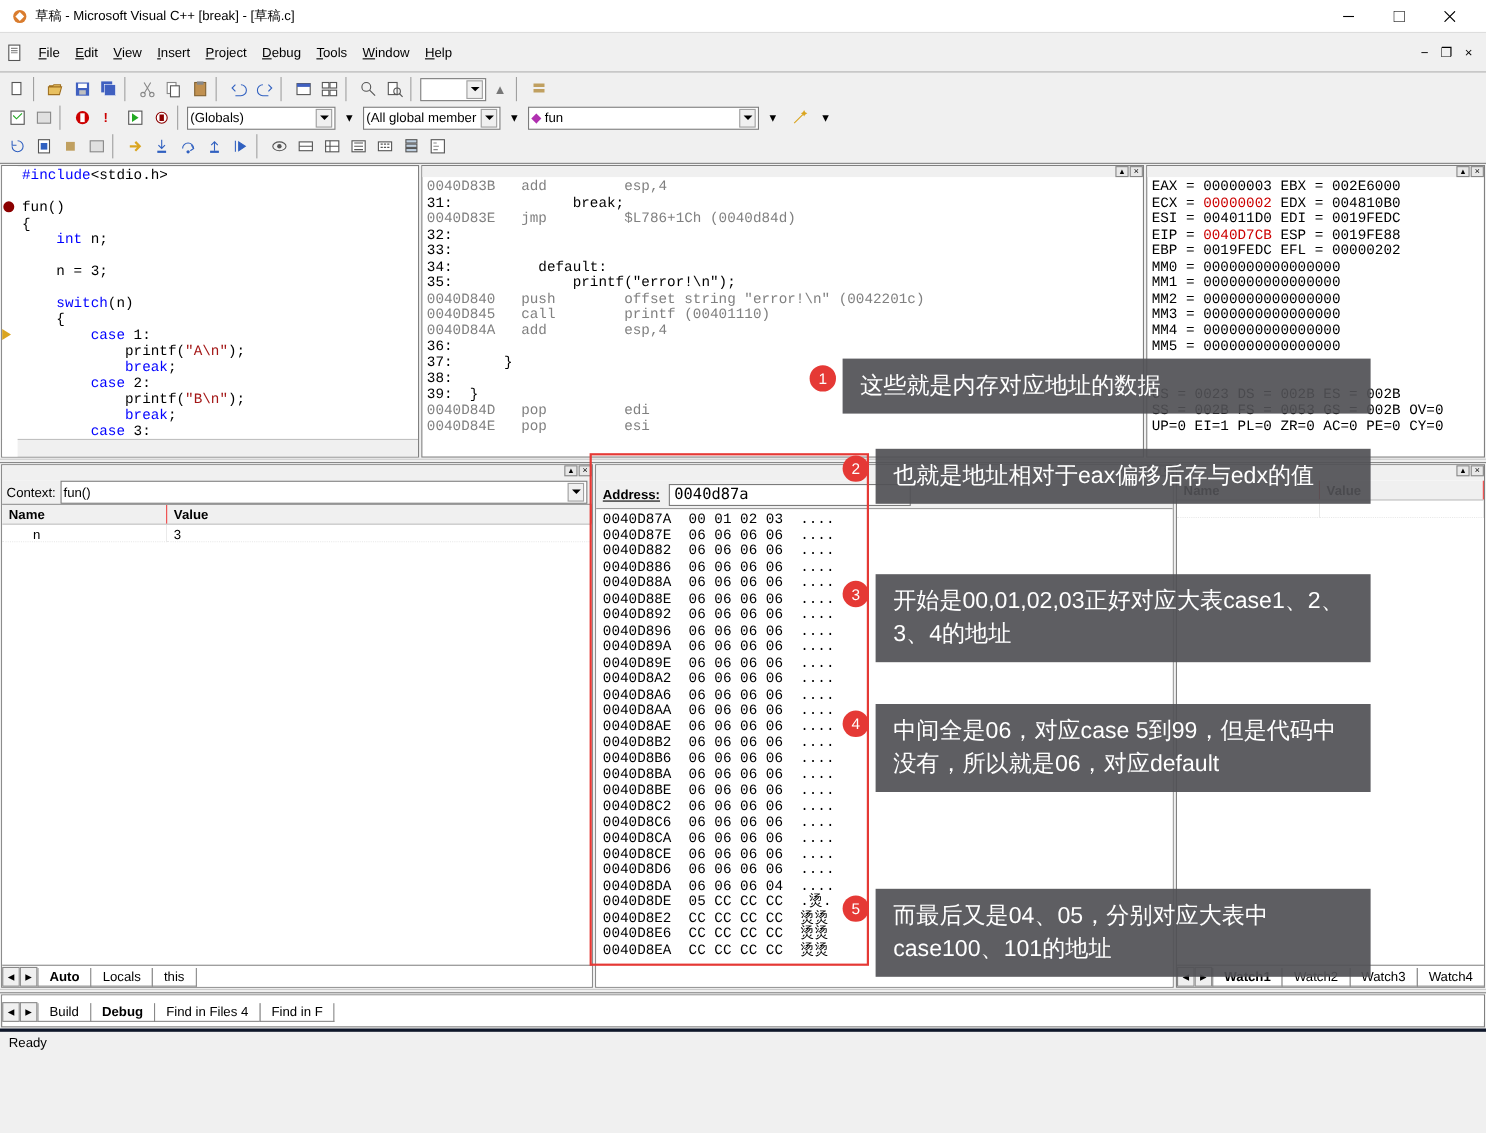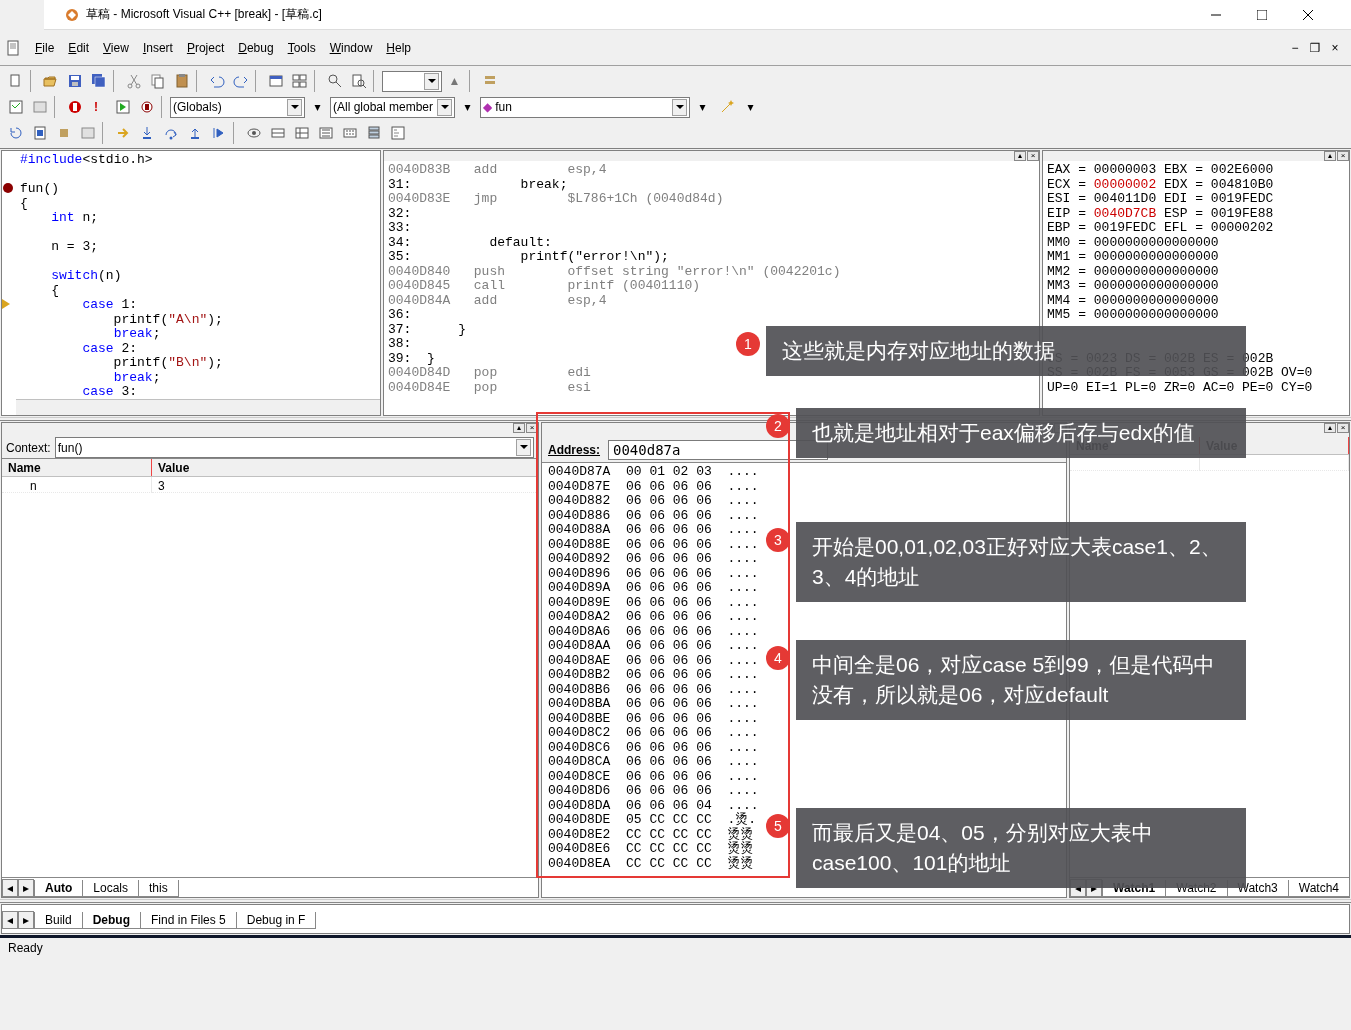--- a/index.html
+++ b/index.html
@@ -1,17 +1,17 @@
 <!DOCTYPE html>
 <html><head>
 <meta charset="utf-8">
 <style>
 *{box-sizing:border-box;margin:0;padding:0;}
 body{font-family:"Microsoft Sans Serif",Tahoma,sans-serif;font-size:12px;background:#f0f0f0;overflow:hidden;width:1351px;height:1030px;position:relative;}
-.titlebar{height:30px;background:#fff;display:flex;align-items:center;padding:0 20px;border-bottom:1px solid #ddd;margin-left:44px;}
+.titlebar{height:30px;background:#fff;display:flex;align-items:center;padding:0 10px;border-bottom:1px solid #ddd;}
 .titlebar .icon{width:16px;height:16px;margin-right:6px;display:inline-flex;}
 .titlebar .title{flex:1;color:#000;}
 .titlebar .winbtn{width:46px;height:30px;display:flex;align-items:center;justify-content:center;}
 .winbtn svg{width:10px;height:10px;}
 .menubar{height:36px;background:#f0f0f0;display:flex;align-items:center;padding:0 6px;border-bottom:1px solid #a0a0a0;}
 .menubar .doc-ico{width:16px;height:16px;margin-right:6px;}
 .menubar .mitem{padding:2px 7px;cursor:default;}
 .menubar .mitem u{text-decoration:underline;}
 .menubar .spacer{flex:1;}
 .mdi-btn{width:18px;height:16px;display:flex;align-items:center;justify-content:center;margin:0 1px;}
@@ -547,22 +547,22 @@
 </div>
 
 <div class="botsplit"></div>
 
 <div class="out">
   <div class="tabstrip" style="height:24px;">
     <div class="tarrow">◂</div>
     <div class="tarrow">▸</div>
     <div class="tab">Build</div>
     <div class="tab act">Debug</div>
-    <div class="tab">Find in Files 5</div>
-    <div class="tab">Debug in F</div>
+    <div class="tab">Find in Files 4</div>
+    <div class="tab">Find in F</div>
   </div>
 </div>
 
 <div class="status">
   <span>Ready</span>
 </div>
 
 <div class="redbox" style="left:536px;top:412px;width:254px;height:466px;"></div>
 
 <div class="annotation" style="left:766px;top:326px;width:480px;">

